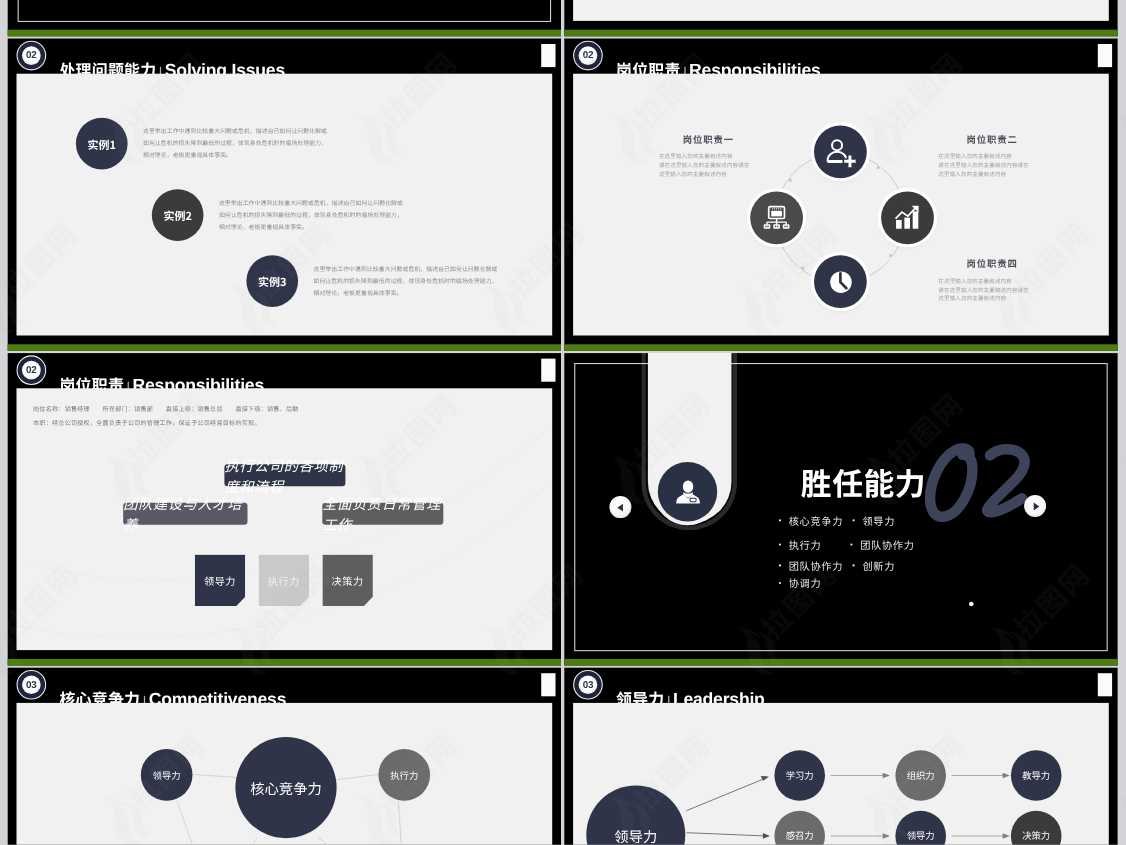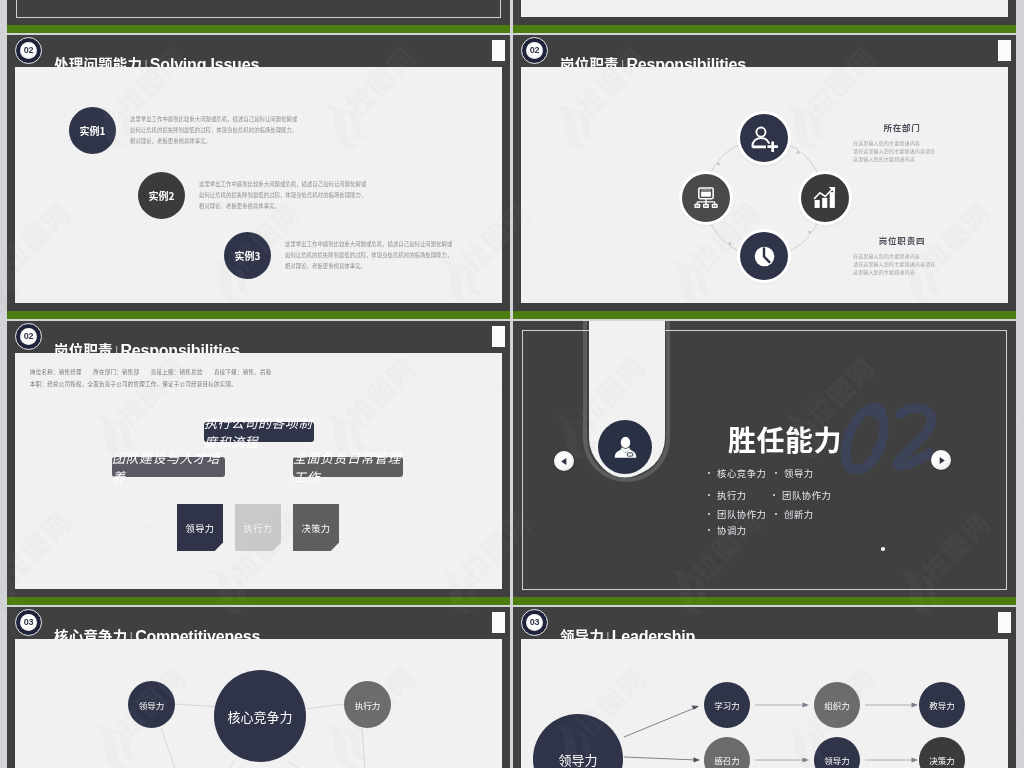--- a/index.html
+++ b/index.html
@@ -2,22 +2,22 @@
 <html><head>
 <meta charset="utf-8">
 <style>
   html,body{margin:0;padding:0;}
   body{width:1024px;height:768px;overflow:hidden;background:#d3d4d8;
        font-family:"Liberation Sans","Noto Sans CJK SC",sans-serif;
        -webkit-font-smoothing:antialiased;}
   .deck{position:absolute;left:0;top:0;width:1024px;height:768px;overflow:hidden;}
 
   
-  .slide{position:absolute;width:503px;height:284px;background:#404040;overflow:hidden;
-         box-sizing:border-box;border-bottom:8px solid #4d7c0f;}
+  .slide{position:absolute;width:503px;height:284px;background:#000000;overflow:hidden;
+         box-sizing:border-box;border-bottom:6px solid #4d7c0f;}
   .slide.col-l{left:7px;}
   .slide.col-r{left:513px;}
   .slide.row-0{top:-251px;}
   .slide.row-1{top:35px;}
   .slide.row-2{top:321px;}
   .slide.row-3{top:607px;}
 
   
   .hdr{position:absolute;left:0;top:0;width:100%;height:32px;}
   .badge{position:absolute;left:8px;top:2px;width:27px;height:27px;border-radius:50%;
@@ -202,22 +202,28 @@
           <g fill="#4a4a4a">
               <rect x="3.2" y="24.9" width="1.6" height="1.6"></rect>
               <rect x="5.6" y="24.9" width="1.6" height="1.6"></rect>
           <rect x="13.9" y="24.9" width="1.6" height="1.6"></rect>
               <rect x="16.3" y="24.9" width="1.6" height="1.6"></rect>
           <rect x="24.6" y="24.9" width="1.6" height="1.6"></rect>
               <rect x="27.0" y="24.9" width="1.6" height="1.6"></rect>
             </g>
         </svg>
       </div>
+      <div class="rlabel" style="left:78px;top:54px;width:90px;text-align:left;">
+        <div class="t">岗位职责一</div>
+        <div class="d">在这里输入您的主要叙述内容
+请在这里输入您的主要叙述内容请在
+这里输入您的主要叙述内容</div>
+      </div>
       <div class="rlabel" style="left:332px;top:54px;width:98px;text-align:left;">
-        <div class="t">所在部门</div>
+        <div class="t">岗位职责二</div>
         <div class="d">在这里输入您的主要叙述内容
 请在这里输入您的主要叙述内容请在
 这里输入您的主要叙述内容</div>
       </div>
       <div class="rlabel" style="left:332px;top:167px;width:98px;text-align:left;">
         <div class="t">岗位职责四</div>
         <div class="d">在这里输入您的主要叙述内容
 请在这里输入您的主要叙述内容请在
 这里输入您的主要叙述内容</div>
       </div>

